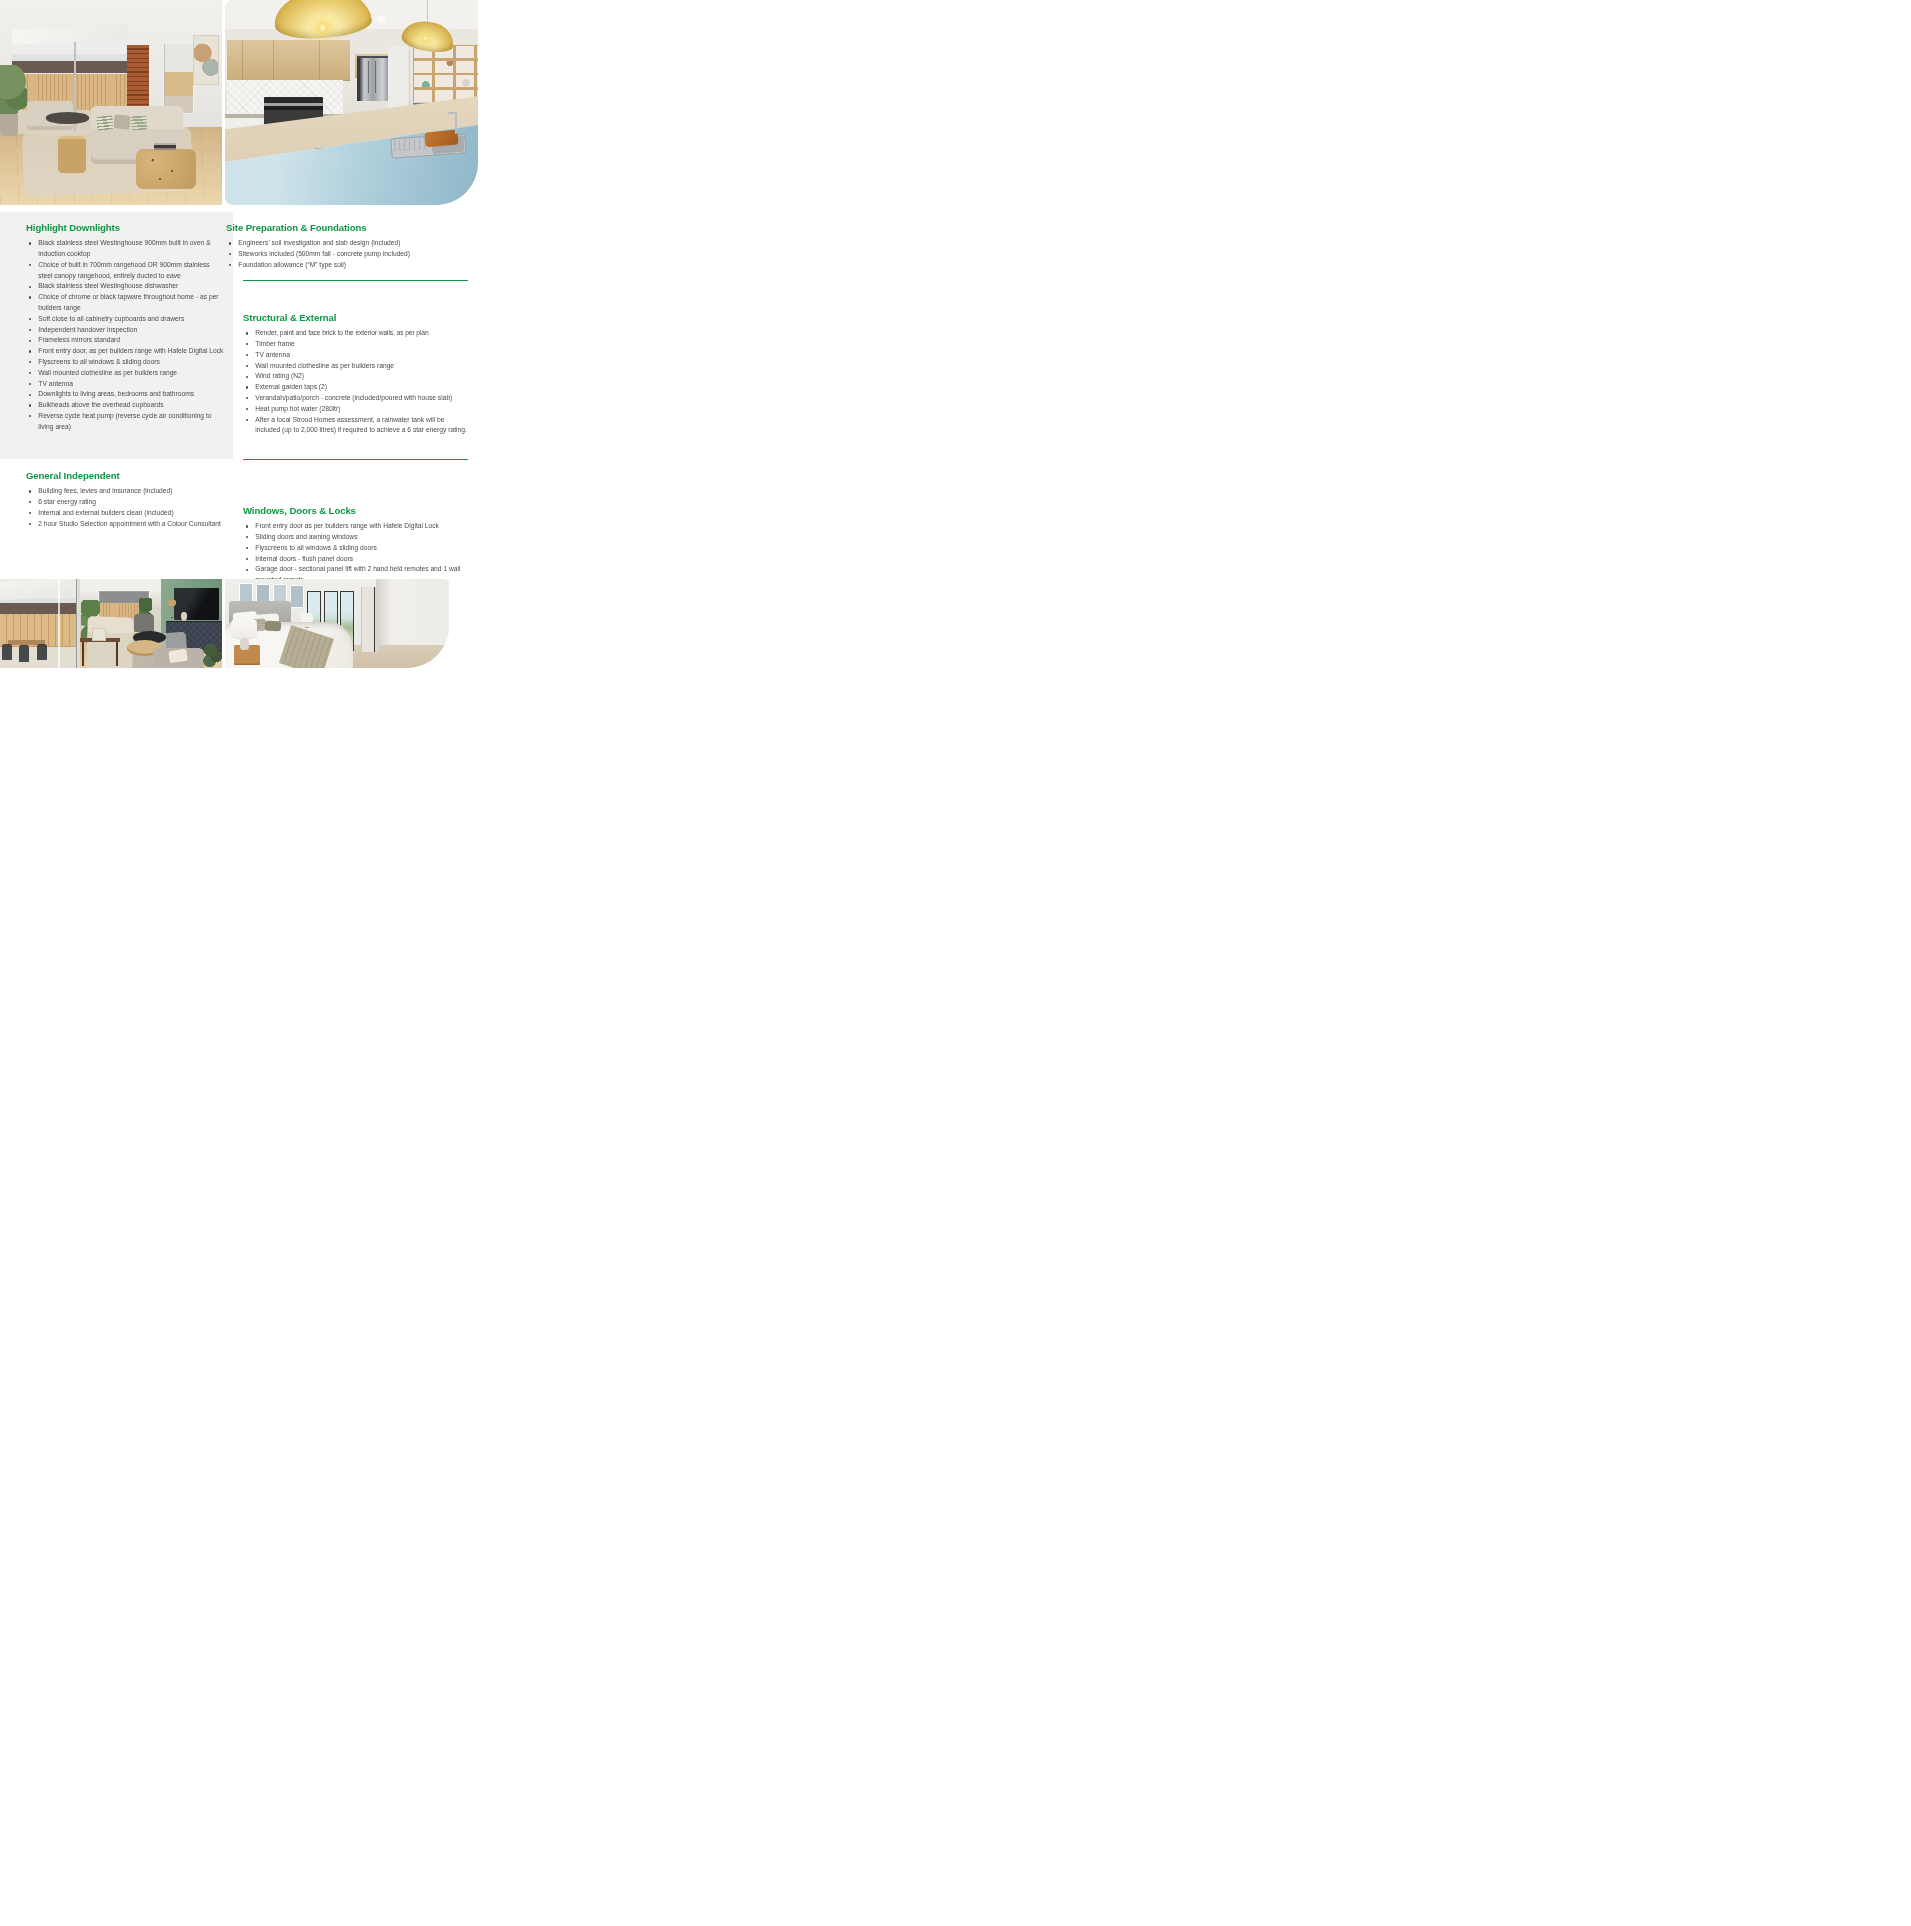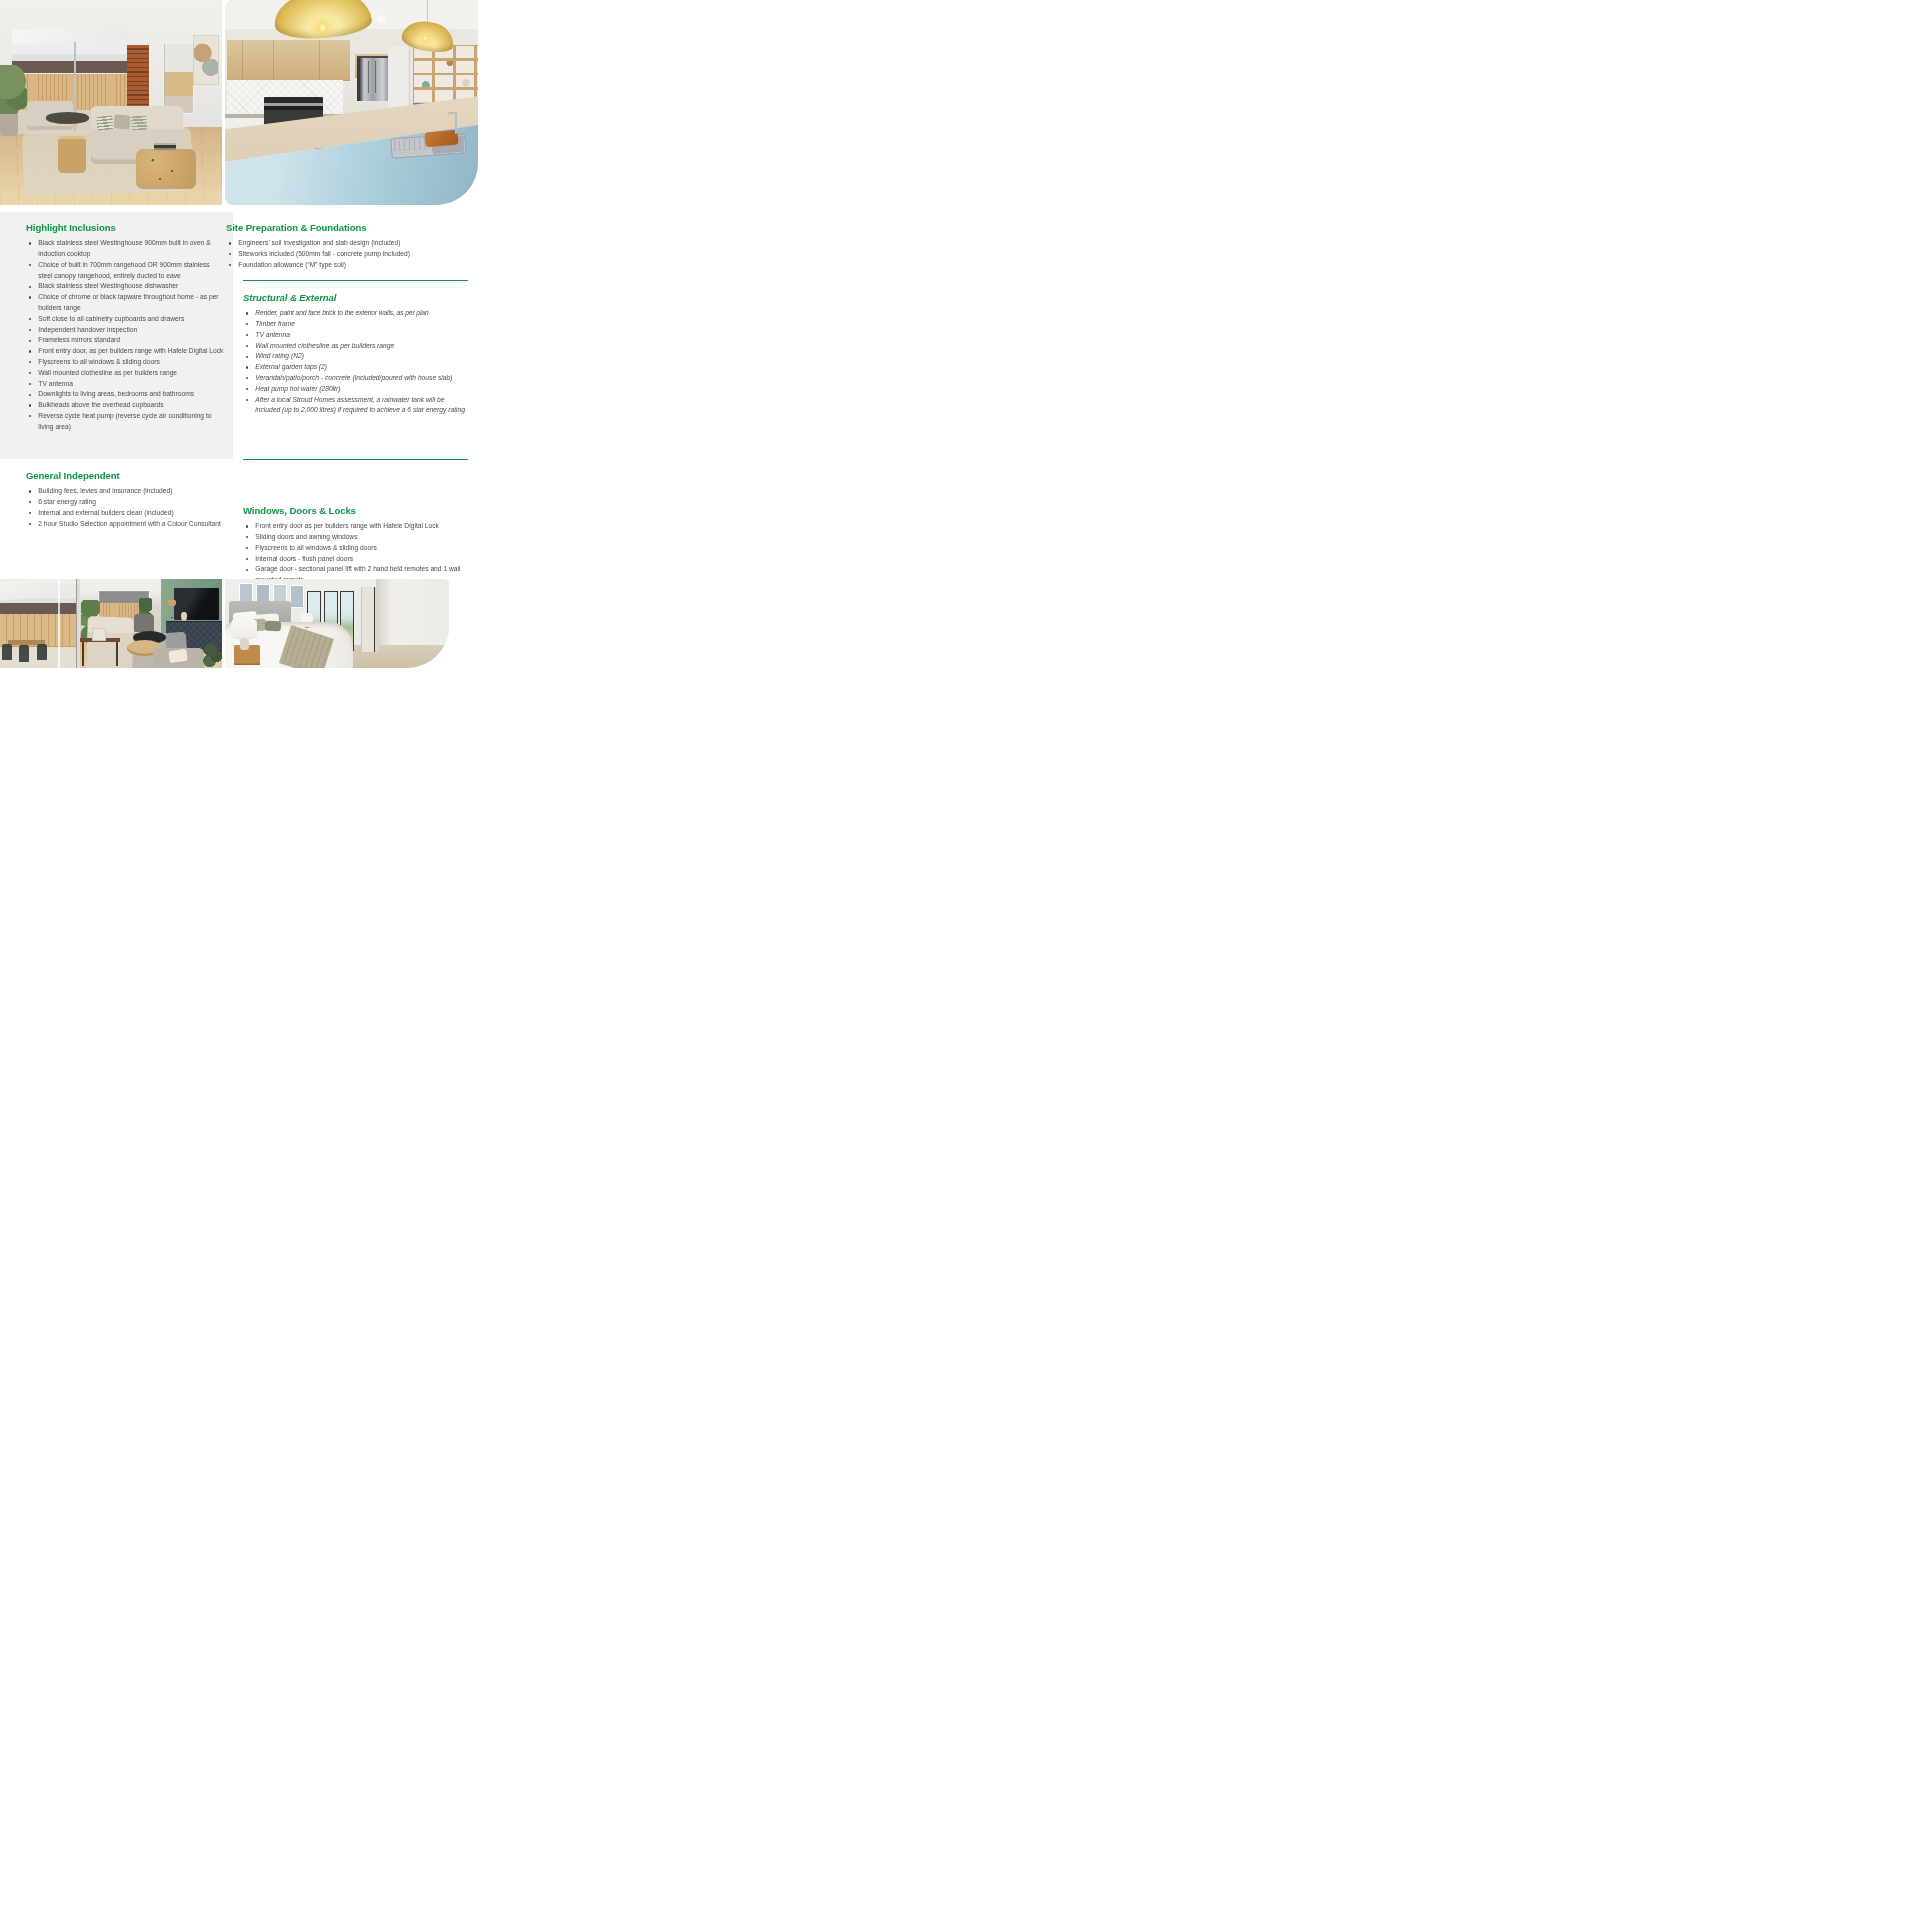--- a/index.html
+++ b/index.html
@@ -70,21 +70,21 @@
     <div class="s" style="left:202px;top:0;width:0.8px;height:25.4px;background:#cfcbc4;"></div>
     <div class="s" style="left:49px;top:-9.2px;width:97px;height:47px;transform:rotate(-6deg);background:radial-gradient(ellipse at 50% 80%,#f9eeb0 0 22%,#ecd27a 45%,#d9b44e 72%,#c7a043);border-radius:50% 50% 45% 55%/70% 80% 30% 40%;box-shadow:inset 0 -3.9px 6.2px rgba(120,90,20,.35);"></div>
     <div class="s" style="left:92px;top:22.3px;width:10.8px;height:10.8px;border-radius:50%;background:radial-gradient(#fff8d0,#f2c937);box-shadow:0 0 10.8px 4.6px rgba(250,220,120,.85);"></div>
     <div class="s" style="left:177px;top:21.6px;width:52px;height:29px;transform:rotate(8deg);background:radial-gradient(ellipse at 50% 80%,#f7e9a6 0 22%,#e8cc74 45%,#d4ae4a 72%,#c19c41);border-radius:50% 50% 45% 55%/70% 80% 30% 40%;box-shadow:inset 0 -3.1px 4.6px rgba(120,90,20,.35);"></div>
     <div class="s" style="left:197px;top:35px;width:7px;height:7px;border-radius:50%;background:radial-gradient(#fff8d0,#f2c937);box-shadow:0 0 7px 3.1px rgba(250,220,120,.8);"></div>
   </div>
 
   <div class="panel" style="left:0;top:212px;width:233px;height:247px;"></div>
 
   <section class="sec" style="left:26px;top:222px;width:199px;">
-    <h2>Highlight Inclusions</h2>
+    <h2>Highlight Downlights</h2>
     <ul>
         <li>Black stainless steel Westinghouse 900mm built in oven &amp; induction cooktop</li>
         <li>Choice of built in 700mm rangehood OR 900mm stainless steel canopy rangehood, entirely ducted to eave</li>
         <li>Black stainless steel Westinghouse dishwasher</li>
         <li>Choice of chrome or black tapware throughout home - as per builders range</li>
         <li>Soft close to all cabinetry cupboards and drawers</li>
         <li>Independent handover inspection</li>
         <li>Frameless mirrors standard</li>
         <li>Front entry door, as per builders range with Hafele Digital Lock</li>
         <li>Flyscreens to all windows &amp; sliding doors</li>
@@ -110,21 +110,21 @@
     <h2>Site Preparation &amp; Foundations</h2>
     <ul>
         <li>Engineers’ soil investigation and slab design (included)</li>
         <li>Siteworks included (500mm fall - concrete pump included)</li>
         <li>Foundation allowance (“M” type soil)</li>
       </ul>
   </section>
 
   <div class="divider" style="left:243px;top:280px;width:225px;"></div>
 
-  <section class="sec sec-structural" style="left:243px;top:292px;width:225px;font-style:italic;">
+  <section class="sec sec-structural" style="left:243px;top:312px;width:225px;">
     <h2>Structural &amp; External</h2>
     <ul>
         <li>Render, paint and face brick to the exterior walls, as per plan</li>
         <li>Timber frame</li>
         <li>TV antenna</li>
         <li>Wall mounted clothesline as per builders range</li>
         <li>Wind rating (N2)</li>
         <li>External garden taps (2)</li>
         <li>Verandah/patio/porch - concrete (included/poured with house slab)</li>
         <li>Heat pump hot water (280ltr)</li>

